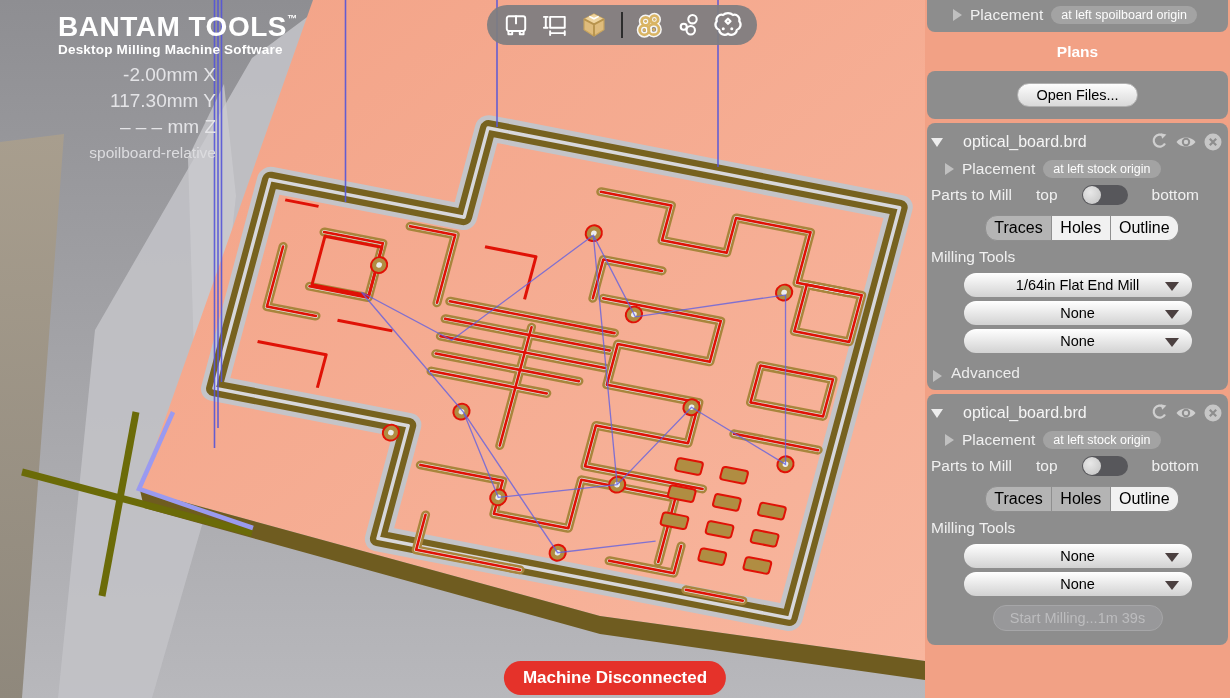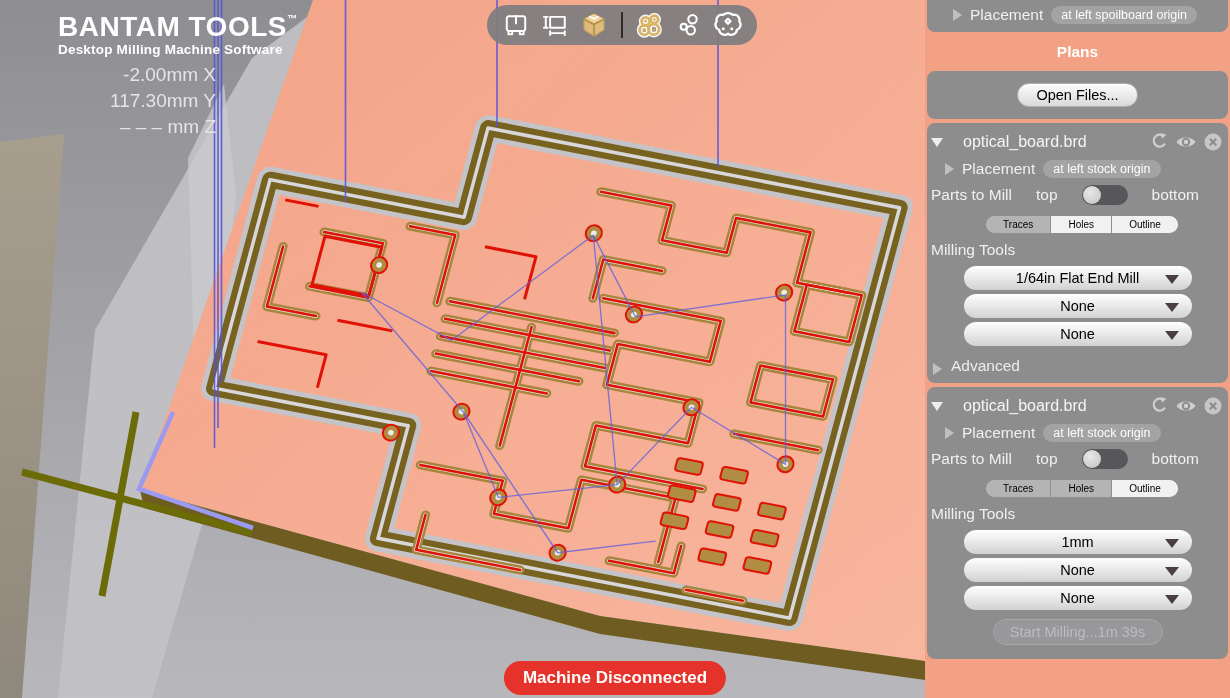--- a/index.html
+++ b/index.html
@@ -40,21 +40,21 @@
   .phead{display:flex;align-items:center;gap:20px;color:#f5f5f5;font-size:16px;padding:3px 0 4px;}
   .hdr-icons{margin-left:auto;display:flex;gap:5px;align-items:center;}
   .hicon{width:22px;height:22px;cursor:pointer;}
   .rowp{display:flex;align-items:center;gap:8px;color:#f0f0f0;font-size:15.5px;padding:3px 0 3px 14px;}
   .badge{background:#a3a3a3;border-radius:10px;padding:1.5px 10px 2.5px;font-size:12.5px;color:#fdfdfd;white-space:nowrap;}
   .rowt{display:flex;align-items:center;gap:24px;color:#f0f0f0;font-size:15.5px;padding:4px 0 2px;}
   .toggle{width:46px;height:20px;background:#57575b;border-radius:10px;position:relative;cursor:pointer;}
   .knob{position:absolute;left:1px;top:1px;width:18px;height:18px;border-radius:50%;
         background:radial-gradient(circle at 40% 35%,#e8e8e8,#c2c2c2);}
   .seg{display:flex;margin:8px 0 5px 54px;width:194px;}
-  .tab{flex:auto;text-align:center;font-size:10px;padding:3px 8px;background:#f1f1f1;color:#000;
+  .tab{flex:auto;text-align:center;font-size:16px;padding:3px 8px;background:#f1f1f1;color:#000;
        border:1px solid #8f8f8f;border-left:none;cursor:pointer;}
   .tab:first-child{border-left:1px solid #8f8f8f;border-radius:12px 0 0 12px;}
   .tab:last-child{border-radius:0 12px 12px 0;}
   .tab.selected{background:#b4b4b4;}
   .lbl{color:#f0f0f0;font-size:15.5px;padding:2px 0 3px;}
   .dropdown{position:relative;width:228px;margin:4px auto;background:linear-gradient(#ffffff,#d2d2d2);
             border-radius:13px;text-align:center;font-size:14.5px;color:#000;padding:4px 0;cursor:pointer;}
   .dropdown .arr{position:absolute;right:13px;top:9px;width:0;height:0;
                  border-left:7px solid transparent;border-right:7px solid transparent;
                  border-top:9px solid #4b4040;}
@@ -216,20 +216,21 @@
   </svg>
 
   <div class="logo">
     <div class="t"><span>BANTAM TOOLS</span><span class="tm">™</span></div>
     <div class="s">Desktop Milling Machine Software</div>
   </div>
   <div class="readout">
     <div>-2.00mm X</div>
     <div>117.30mm Y</div>
     <div>– – – mm Z</div>
+    <div class="mode">spoilboard-relative</div>
   </div>
 
   <div class="toolbar">
     <div class="tbtn" title="machine-view-icon">
       <svg width="26" height="26" viewBox="0 0 24 24">
         <rect x="3.5" y="4" width="17" height="13.5" rx="2" class="ico"></rect>
         <path d="M12,4 v6.5" class="ico"></path>
         <path d="M5,17.5 v3 h3.5 v-3 M15.5,17.5 v3 h3.5 v-3" class="ico"></path>
       </svg>
     </div>
@@ -398,24 +399,20 @@
           </span>
         <span>bottom</span>
       </div>
       <div class="seg">
         <div class="tab selected">Traces</div>
         <div class="tab selected">Holes</div>
         <div class="tab">Outline</div>
       </div>
       <div class="lbl">Milling Tools</div>
       <div class="dropdown">
-        <span>1mm</span>
-        <span class="arr"></span>
-      </div>
-      <div class="dropdown">
         <span>None</span>
         <span class="arr"></span>
       </div>
       <div class="dropdown">
         <span>None</span>
         <span class="arr"></span>
       </div>
       <div class="startbtn">Start Milling...1m 39s</div>
       <div class="msgs">
         

